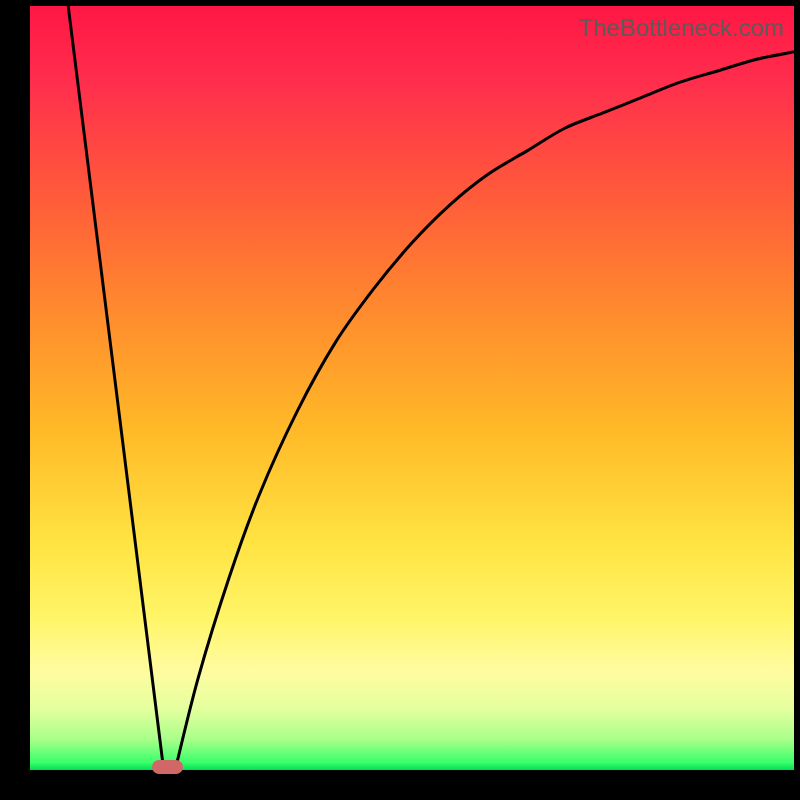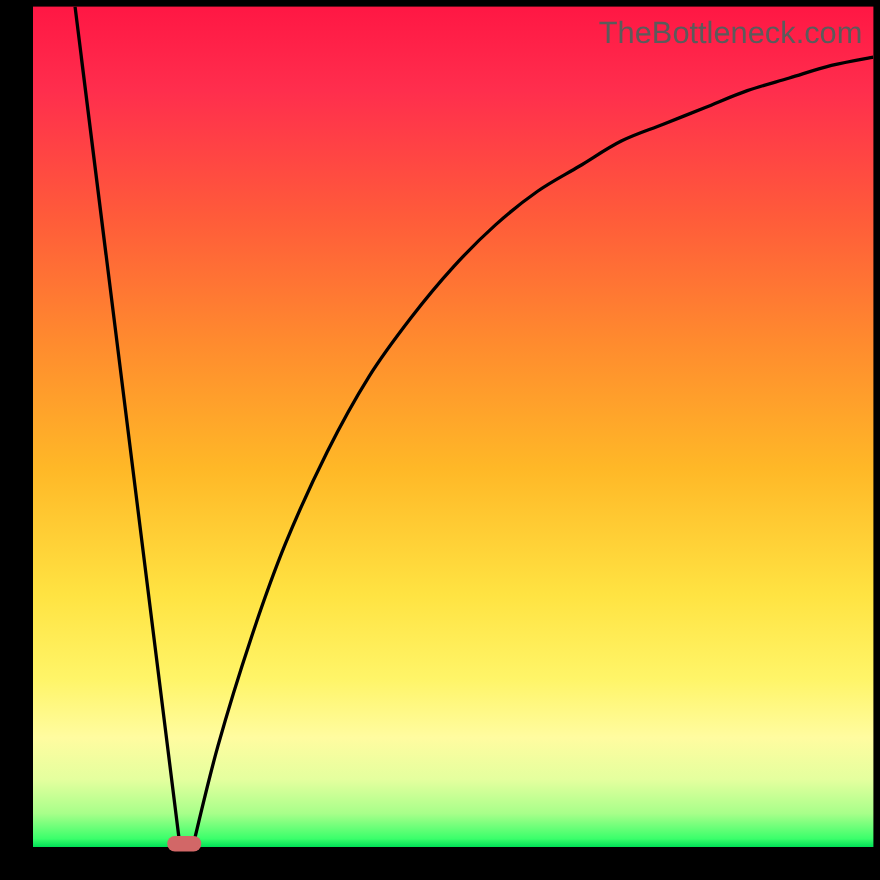--- a/index.html
+++ b/index.html
@@ -32,21 +32,21 @@
       #a8ff8a 96%,
       #3bff6b 99%,
       #00e056 100%
     );
   }
   .watermark {
     position: absolute;
     top: 8px;
     right: 10px;
     font-family: Arial, Helvetica, sans-serif;
-    font-size: 28px;
+    font-size: 24px;
     color: #5b5b5b;
     font-weight: 500;
     z-index: 10;
   }
   .curve-svg {
     position: absolute;
     left: 0;
     top: 0;
   }
   .marker {

